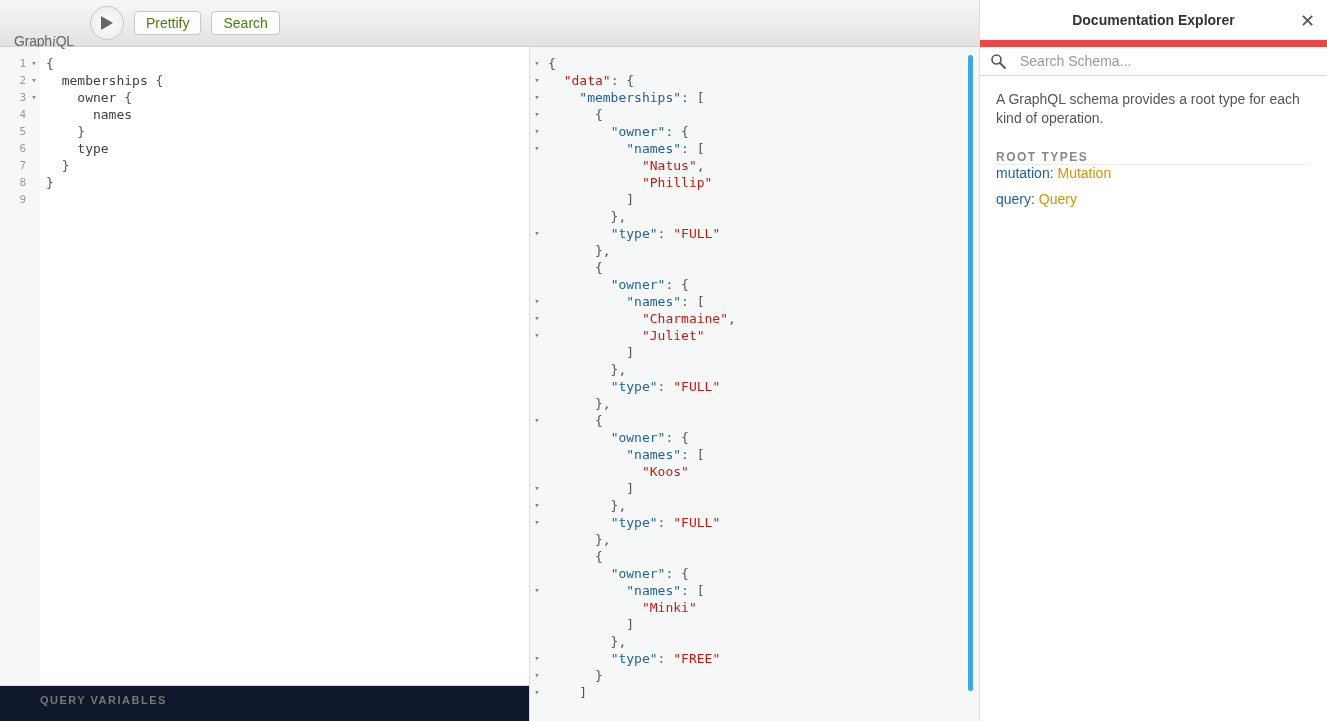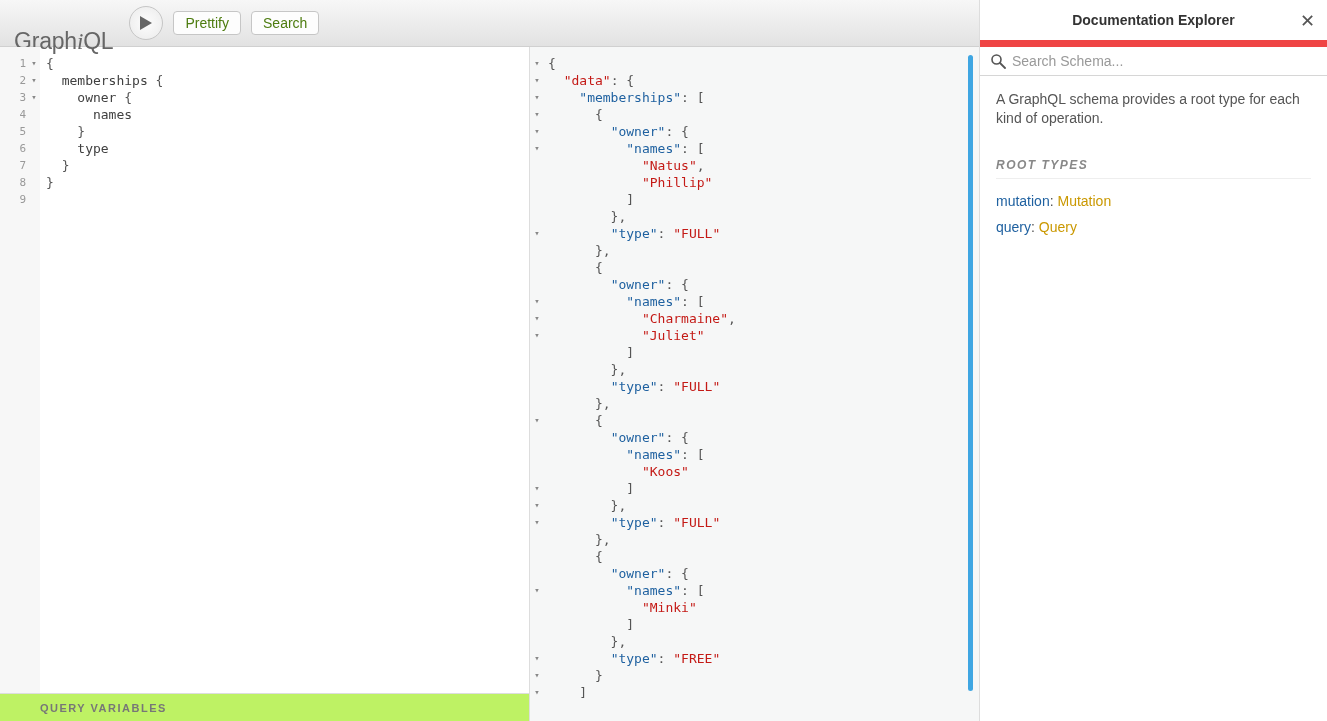--- a/index.html
+++ b/index.html
@@ -21,21 +21,21 @@
   .topbar {
     height: 47px;
     background: linear-gradient(#f7f7f7, #e2e2e2);
     border-bottom: 1px solid #d0d0d0;
     display: flex;
     align-items: center;
     padding: 0 8px;
     gap: 10px;
   }
   .logo {
-    font-size: 23px;
+    font-size: 14px;
     color: #666;
     padding: 0 6px;
     letter-spacing: -0.2px;
     margin-top: 36px;
   }
   .logo em { font-style: italic; font-family: Georgia, serif;}
   .execute-btn {
     width: 34px; height: 34px;
     border-radius: 17px;
     background: radial-gradient(#fdfdfd,#eaeaea);
@@ -94,22 +94,22 @@
   .fold-mark { height:17px; display:flex; align-items:center; justify-content:center;}
   .code-body {
     flex: 1;
     padding: 8px 0 0 6px;
     white-space: pre;
     color: #555;
   }
   .tok-attr { color: #404040; }
   .tok-punc { color: #555; }
   .variables-bar {
-    height: 28px;
-    background: #bef264;
+    height: 36px;
+    background: #0f172a;
     border-top: 1px solid #ddd;
     color: #777;
     font-size: 11px;
     letter-spacing: 1.5px;
     padding: 8px 40px;
     text-transform: uppercase;
     font-weight: 600;
   }
   .result-wrap {
     flex: 1;
@@ -181,47 +181,44 @@
     font-size: 18px;
     color: #555;
     cursor: pointer;
     line-height: 18px;
   }
   .doc-search {
     border-bottom: 1px solid #d6d6d6;
     padding: 6px 10px;
     display: flex;
     align-items: center;
-    gap: 6px;
+    gap: 14px;
   }
   .doc-search svg { width:16px; height:16px; fill:#555;}
   .doc-search input {
     border: none;
     outline: none;
     font-size: 14px;
     color: #333;
     flex:1;
     background: transparent;
   }
   .doc-search input::placeholder { color: #999; }
   .doc-body {
     padding: 14px 16px;
     font-size: 14px;
     color: #555;
   }
-  .doc-desc { line-height: 1.35; margin-bottom: 30px; }
+  .doc-desc { line-height: 1.35; margin-bottom: 22px; }
   .doc-section-title {
     font-size: 12px;
     letter-spacing: 1.5px;
     color: #888;
     font-weight: 600;
-    margin-bottom: 14px;
     border-bottom: 1px solid #eee;
-    padding-bottom: 6px;
-    font-style: italic;
   }
   .doc-field { margin-bottom: 10px; font-size:14px; }
   .doc-field .fname { color: #1f61a0; }
   .doc-field .colon { color: #555; }
   .doc-field .ftype { color: #CA9800; cursor:pointer;}
 </style>
 </head>
 <body>
 
 <div class="main-area">

